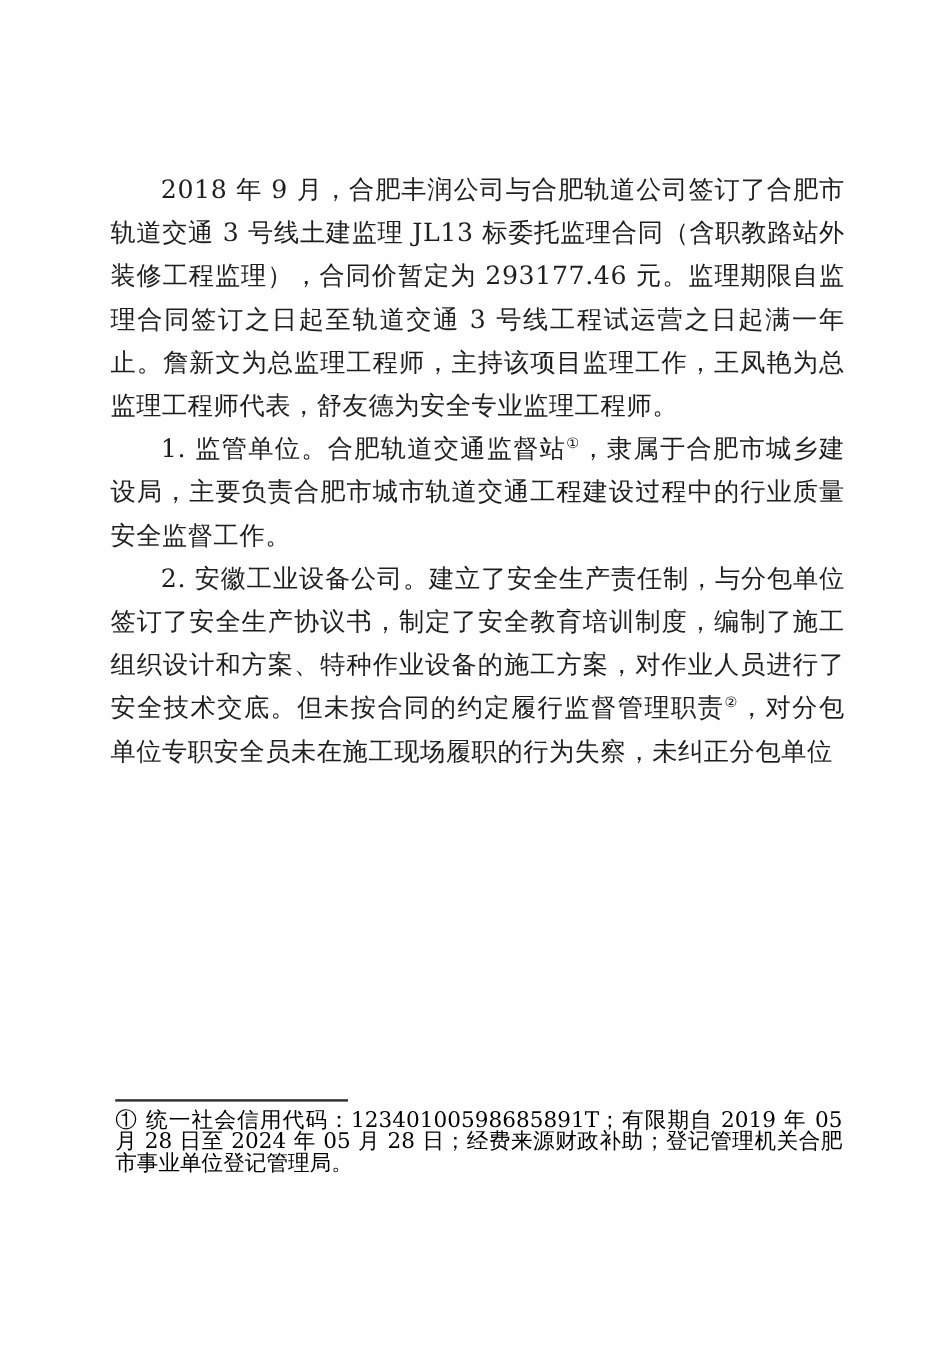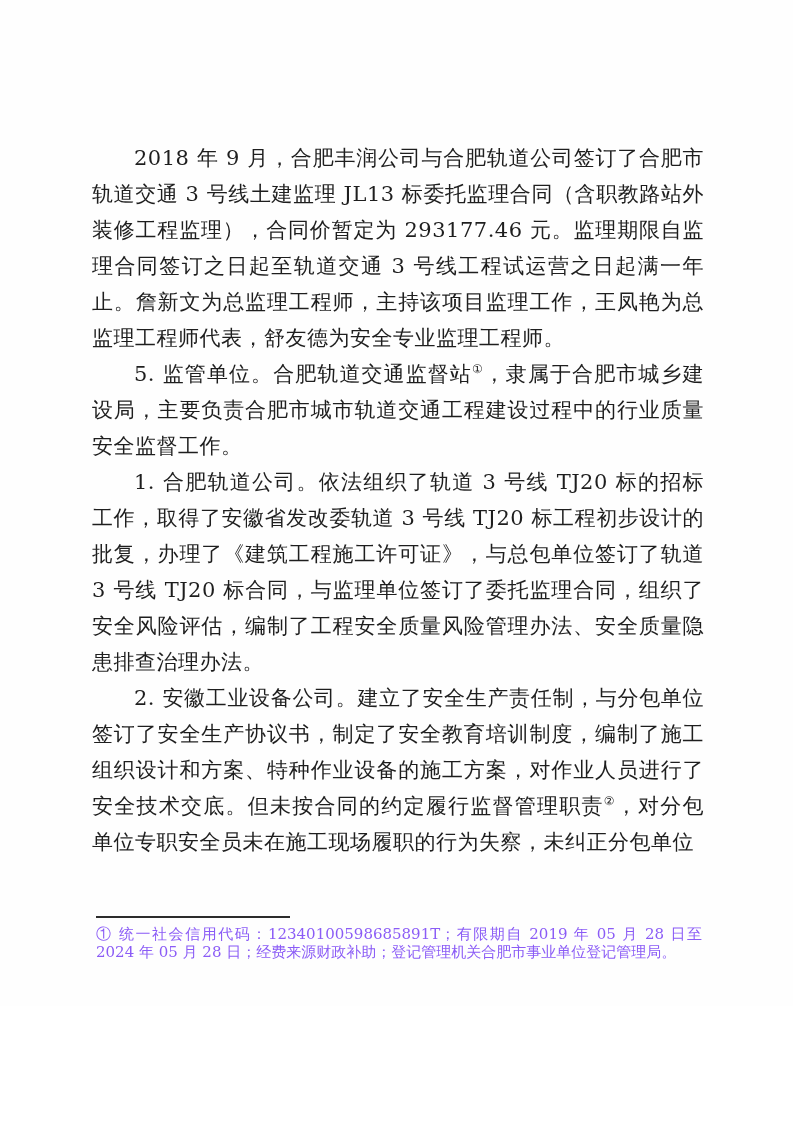--- a/index.html
+++ b/index.html
@@ -33,24 +33,24 @@
   .fn-ref {
     font-size: 12px;
     line-height: 0;
     vertical-align: super;
   }
   .footnotes {
     position: absolute;
     left: 96px;
     top: 916px;
     width: 606px;
-    font-size: 15px;
+    font-size: 18px;
     line-height: 18px;
     text-align: justify;
-    color: #8b5cf6;
+    color: #000000;
   }
   .fn-rule {
     width: 194px;
     height: 0;
     border-top: 2px solid #2c2c2c;
     margin: 0 0 7px 0;
   }
   .fn {
     margin: 0;
   }
@@ -66,24 +66,23 @@
 </style>
 </head>
 <body>
 
 <div class="page">
 
   <div class="body-text">
 
     <p class="para">2018 年 9 月，合肥丰润公司与合肥轨道公司签订了合肥市轨道交通 3 号线土建监理 JL13 标委托监理合同（含职教路站外装修工程监理），合同价暂定为 293177.46 元。监理期限自监理合同签订之日起至轨道交通 3 号线工程试运营之日起满一年止。詹新文为总监理工程师，主持该项目监理工作，王凤艳为总监理工程师代表，舒友德为安全专业监理工程师。</p>
 
-    <p class="para"><span>5. 监管单位。合肥轨道交通监督站</span><sup class="fn-ref">①</sup><span>，隶属于合肥市城乡建设局，主要负责合肥市城市轨道交通工程建设过程中的行业质量安全监督工作。</span></p>
+    <p class="para"><span>1. 监管单位。合肥轨道交通监督站</span><sup class="fn-ref">①</sup><span>，隶属于合肥市城乡建设局，主要负责合肥市城市轨道交通工程建设过程中的行业质量安全监督工作。</span></p>
 
 
-    <p class="para">1. 合肥轨道公司。依法组织了轨道 3 号线 TJ20 标的招标工作，取得了安徽省发改委轨道 3 号线 TJ20 标工程初步设计的批复，办理了《建筑工程施工许可证》，与总包单位签订了轨道 3 号线 TJ20 标合同，与监理单位签订了委托监理合同，组织了安全风险评估，编制了工程安全质量风险管理办法、安全质量隐患排查治理办法。</p>
 
     <p class="para"><span>2. 安徽工业设备公司。建立了安全生产责任制，与分包单位签订了安全生产协议书，制定了安全教育培训制度，编制了施工组织设计和方案、特种作业设备的施工方案，对作业人员进行了安全技术交底。但未按合同的约定履行监督管理职责</span><sup class="fn-ref">②</sup><span>，对分包单位专职安全员未在施工现场履职的行为失察，未纠正分包单位</span></p>
 
   </div>
 
   <div class="footnotes">
     <div class="fn-rule"></div>
     <p class="fn">① 统一社会信用代码：12340100598685891T；有限期自 2019 年 05 月 28 日至 2024 年 05 月 28 日；经费来源财政补助；登记管理机关合肥市事业单位登记管理局。</p>
   </div>
 

